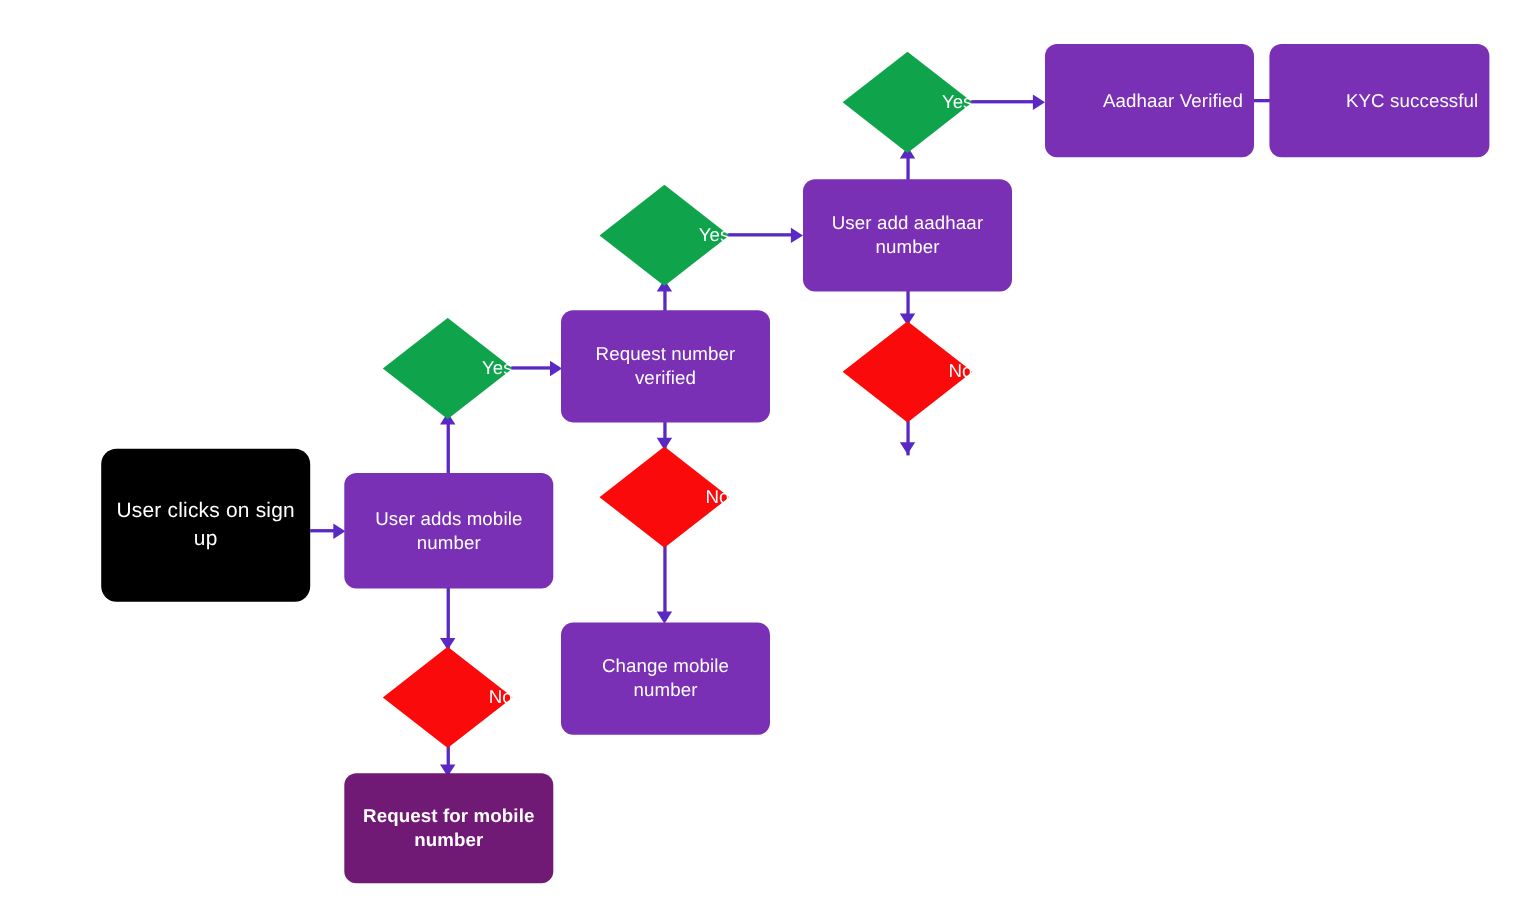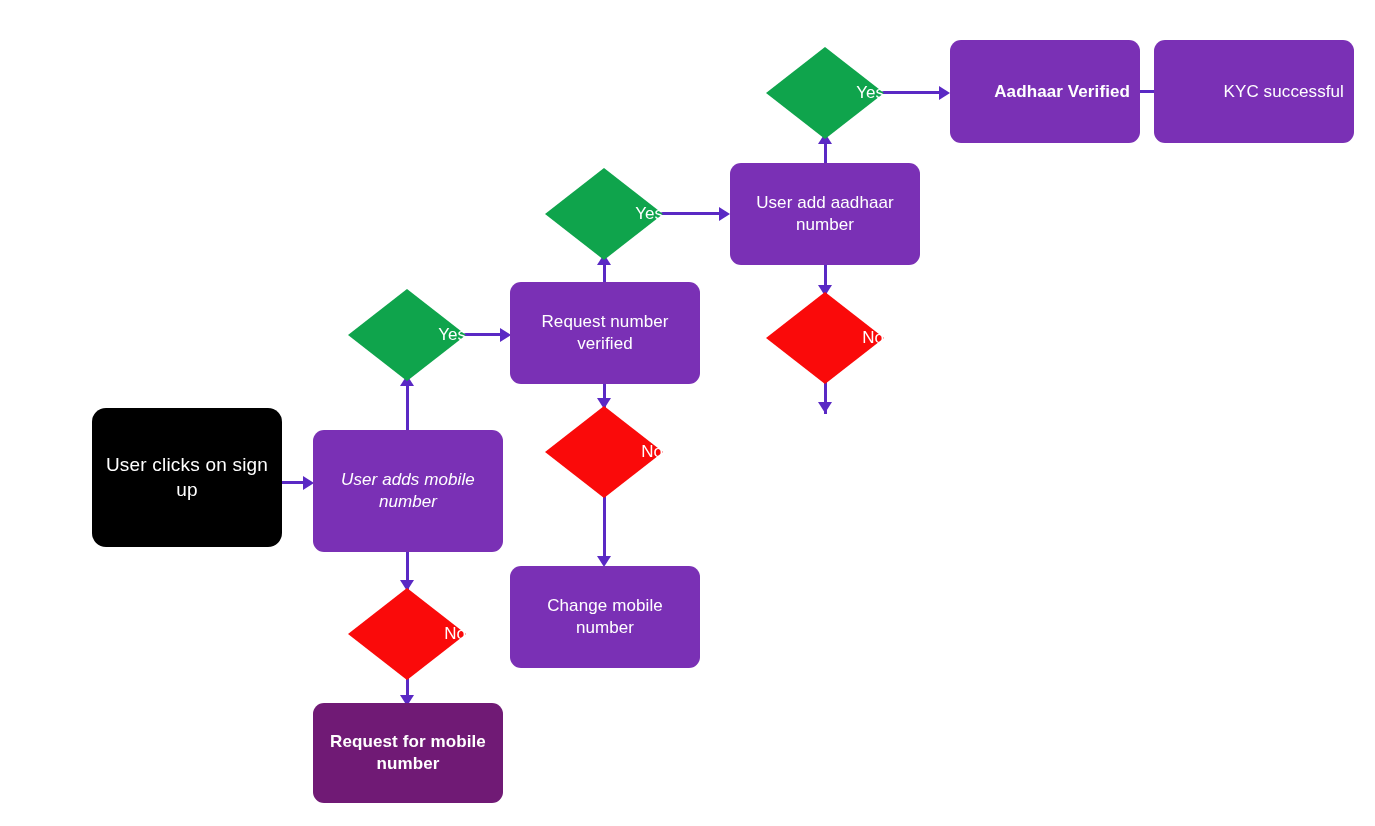--- a/index.html
+++ b/index.html
@@ -127,21 +127,21 @@
   <div class="edge edge-v" style="left:824px; top:380px; height:34px;"></div>
   <div class="arrow arrow-down" style="left:818px; top:402px;"></div>
 
   <div class="edge edge-h" style="left:1140px; top:90px; width:30px;"></div>
   <div class="arrow arrow-right" style="left:1165px; top:85px;"></div>
 
   <div class="node start" style="left:92px; top:408px; width:190px; height:139px; background:#000000;">
     <span>User clicks on sign up</span>
   </div>
 
-  <div class="node process" style="left:313px; top:430px; width:190px; height:122px; background:#7A30B5;font-style:italic;">
+  <div class="node process" style="left:313px; top:430px; width:190px; height:105px; background:#7A30B5;">
     <span>User adds mobile number</span>
   </div>
 
   <div class="node decision" style="left:348px; top:289px; width:118px; height:92px;">
     <svg class="dia-shape" viewBox="0 0 118 92" preserveAspectRatio="none">
       <polygon points="59,0 118,46 59,92 0,46" fill="#0FA44C"></polygon>
     </svg>
     <span class="dia-label">Yes</span>
   </div>
 
@@ -190,21 +190,21 @@
   </div>
 
   <div class="node decision" style="left:766px; top:292px; width:118px; height:92px;">
     <svg class="dia-shape" viewBox="0 0 118 92" preserveAspectRatio="none">
       <polygon points="59,0 118,46 59,92 0,46" fill="#FA0A0A"></polygon>
     </svg>
     <span class="dia-label">No</span>
   </div>
 
 
-  <div class="node process" style="left:950px; top:40px; width:190px; height:103px; background:#7A30B5;font-weight:bold;">
+  <div class="node process" style="left:950px; top:40px; width:190px; height:103px; background:#7A30B5;">
     <span>Aadhaar Verified</span>
   </div>
 
   <div class="node process" style="left:1154px; top:40px; width:200px; height:103px; background:#7A30B5;">
     <span>KYC successful</span>
   </div>
 
 </div>
 
 </body></html>

